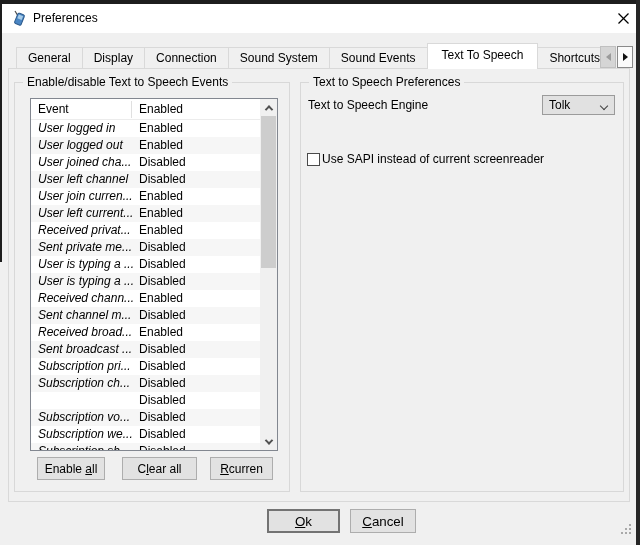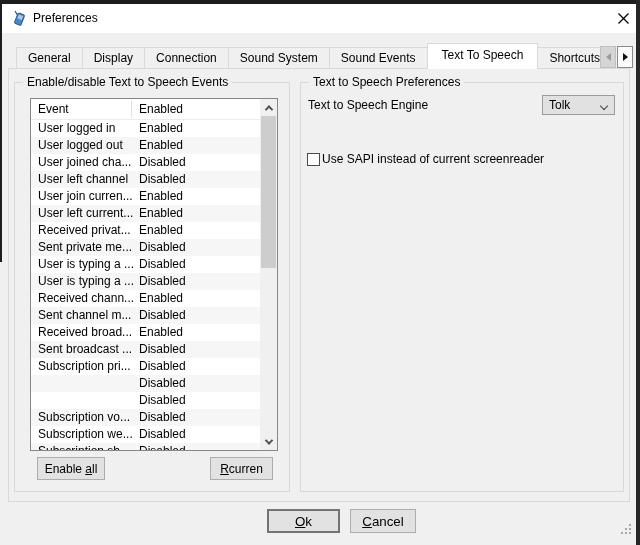--- a/index.html
+++ b/index.html
@@ -40,21 +40,21 @@
 
   
   .event-list { position:absolute; left:30px; top:98px; width:248px; height:353px; background:#fff; border:1px solid #828790; }
   .list-header { position:relative; height:21px; background:#fff; border-bottom:1px solid #ececec; }
   .list-header .h-event { position:absolute; left:7px; top:0; line-height:21px; }
   .list-header .h-enabled { position:absolute; left:108px; top:0; line-height:21px; }
   .list-header .h-sep { position:absolute; left:100px; top:2px; width:1px; height:17px; background:#e0e0e0; }
   .list-rows { position:absolute; left:0; top:21px; width:229px; height:330px; overflow:hidden; }
   .lrow { position:relative; height:17px; line-height:17px; background:#fff; }
   .lrow.alt { background:#f6f6f6; }
-  .lrow .c-event { position:absolute; left:7px; white-space:nowrap; }
+  .lrow .c-event { position:absolute; left:7px; white-space:nowrap;font-style:italic; }
   .lrow .c-enabled { position:absolute; left:108px; white-space:nowrap; }
 
   
   .scrollbar { position:absolute; right:0; top:0; width:17px; height:351px; background:#f0f0f0; }
   .sb-btn { position:absolute; left:0; width:17px; height:17px; display:flex; align-items:center; justify-content:center; }
   .sb-up { top:0; } .sb-down { bottom:0; }
   .sb-thumb { position:absolute; left:1px; top:17px; width:15px; height:152px; background:#cdcdcd; }
   .chev { display:inline-block; width:6px; height:6px; border:solid #505050; border-width:2px 2px 0 0; }
   .chev.up { transform:rotate(-45deg) translate(-1px,1px); }
   .chev.down { transform:rotate(135deg) translate(-1px,1px); }
@@ -193,20 +193,21 @@
         </div>
         <div class="lrow alt">
           <span class="c-event">Sent broadcast ...</span>
           <span class="c-enabled">Disabled</span>
         </div>
         <div class="lrow">
           <span class="c-event">Subscription pri...</span>
           <span class="c-enabled">Disabled</span>
         </div>
         <div class="lrow alt">
+          <span class="c-event">Subscription ch...</span>
           <span class="c-enabled">Disabled</span>
         </div>
         <div class="lrow">
           <span class="c-enabled">Disabled</span>
         </div>
         <div class="lrow alt">
           <span class="c-event">Subscription vo...</span>
           <span class="c-enabled">Disabled</span>
         </div>
         <div class="lrow">
@@ -223,20 +224,21 @@
           <span class="chev up"></span>
         </div>
       <div class="sb-thumb"></div>
       <div class="sb-btn sb-down">
           <span class="chev down"></span>
         </div>
     </div>
   </div>
 
   <button class="pbtn btn-enable"><span>Enable </span><span class="mn">a</span><span>ll</span></button>
+  <button class="pbtn btn-clear"><span>C</span><span class="mn">l</span><span>ear all</span></button>
   <button class="pbtn btn-revert"><span></span><span class="mn">R</span><span>curren</span></button>
 
   <div class="groupbox gb-right">
     <span class="legend">Text to Speech Preferences</span>
   </div>
 
   <span class="engine-label">Text to Speech Engine</span>
   <div class="combo">
     <span class="combo-value">Tolk</span>
     <span class="combo-chev"></span>

